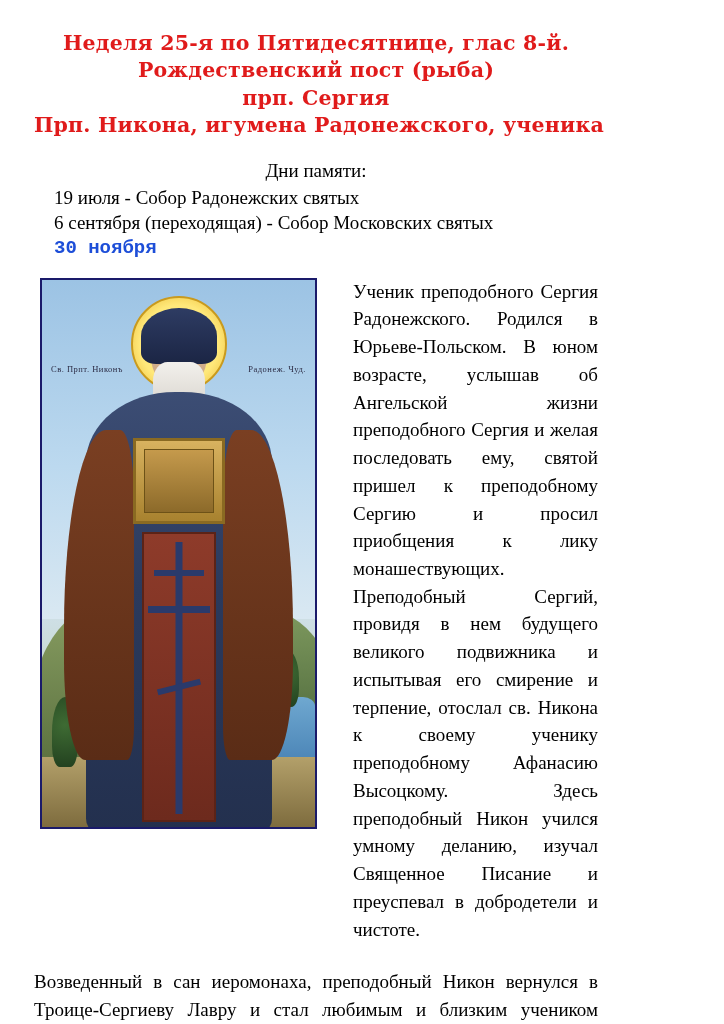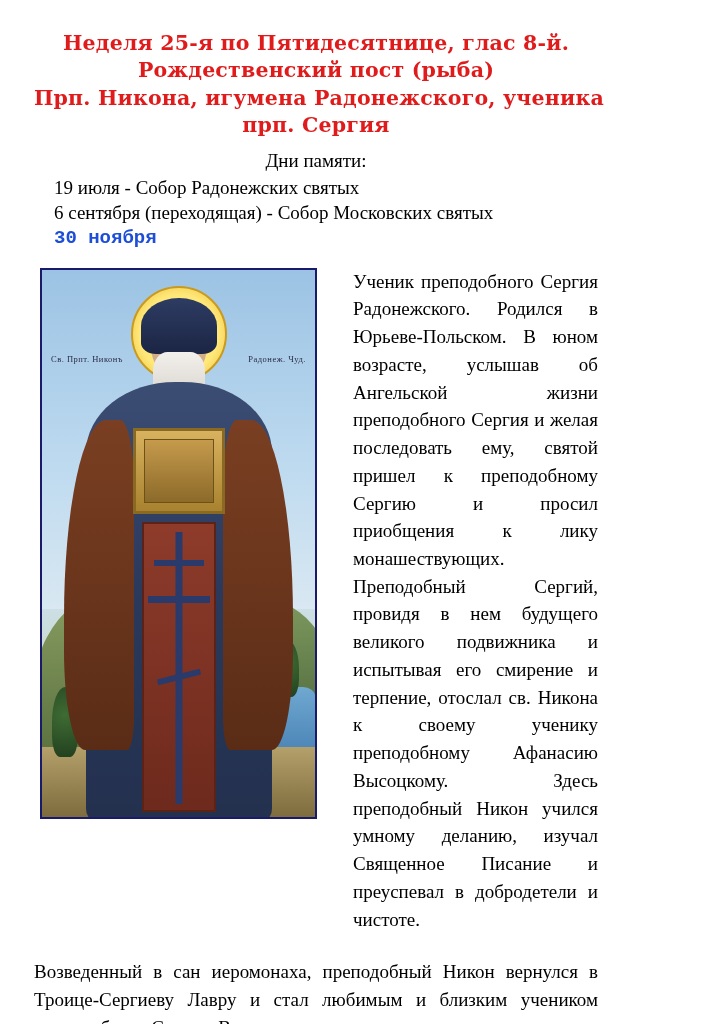--- a/index.html
+++ b/index.html
@@ -30,21 +30,21 @@
     line-height: 1.33;
     letter-spacing: 0.2px;
   }
   .title-line {
     display: block;
     white-space: nowrap;
   }
   .memory-head {
     text-align: center;
     font-size: 19px;
-    margin-top: 10px;
+    margin-top: 20px;
     line-height: 1.25;
   }
   .memory-list {
     margin-top: 2px;
     font-size: 19px;
     line-height: 1.35;
   }
   .memory-list div {
     white-space: nowrap;
     margin-left: 20px;
@@ -204,22 +204,22 @@
   }
 </style>
 </head>
 <body>
 
 <div class="page">
 
   <div class="title-block">
     <span class="title-line">Неделя 25-я по Пятидесятнице, глас 8-й.</span>
     <span class="title-line">Рождественский пост (рыба)</span>
+    <span class="title-line">прп. Сергия</span>
     <span class="title-line">Прп. Никона, игумена Радонежского, ученика</span>
-    <span class="title-line">прп. Сергия</span>
   </div>
 
   <div class="memory-head">Дни памяти:</div>
 
   <div class="memory-list">
     <div>19 июля - Собор Радонежских святых</div>
     <div>6 сентября (переходящая) - Собор Московских святых</div>
     <div class="memory-red">30 ноября</div>
   </div>
 

